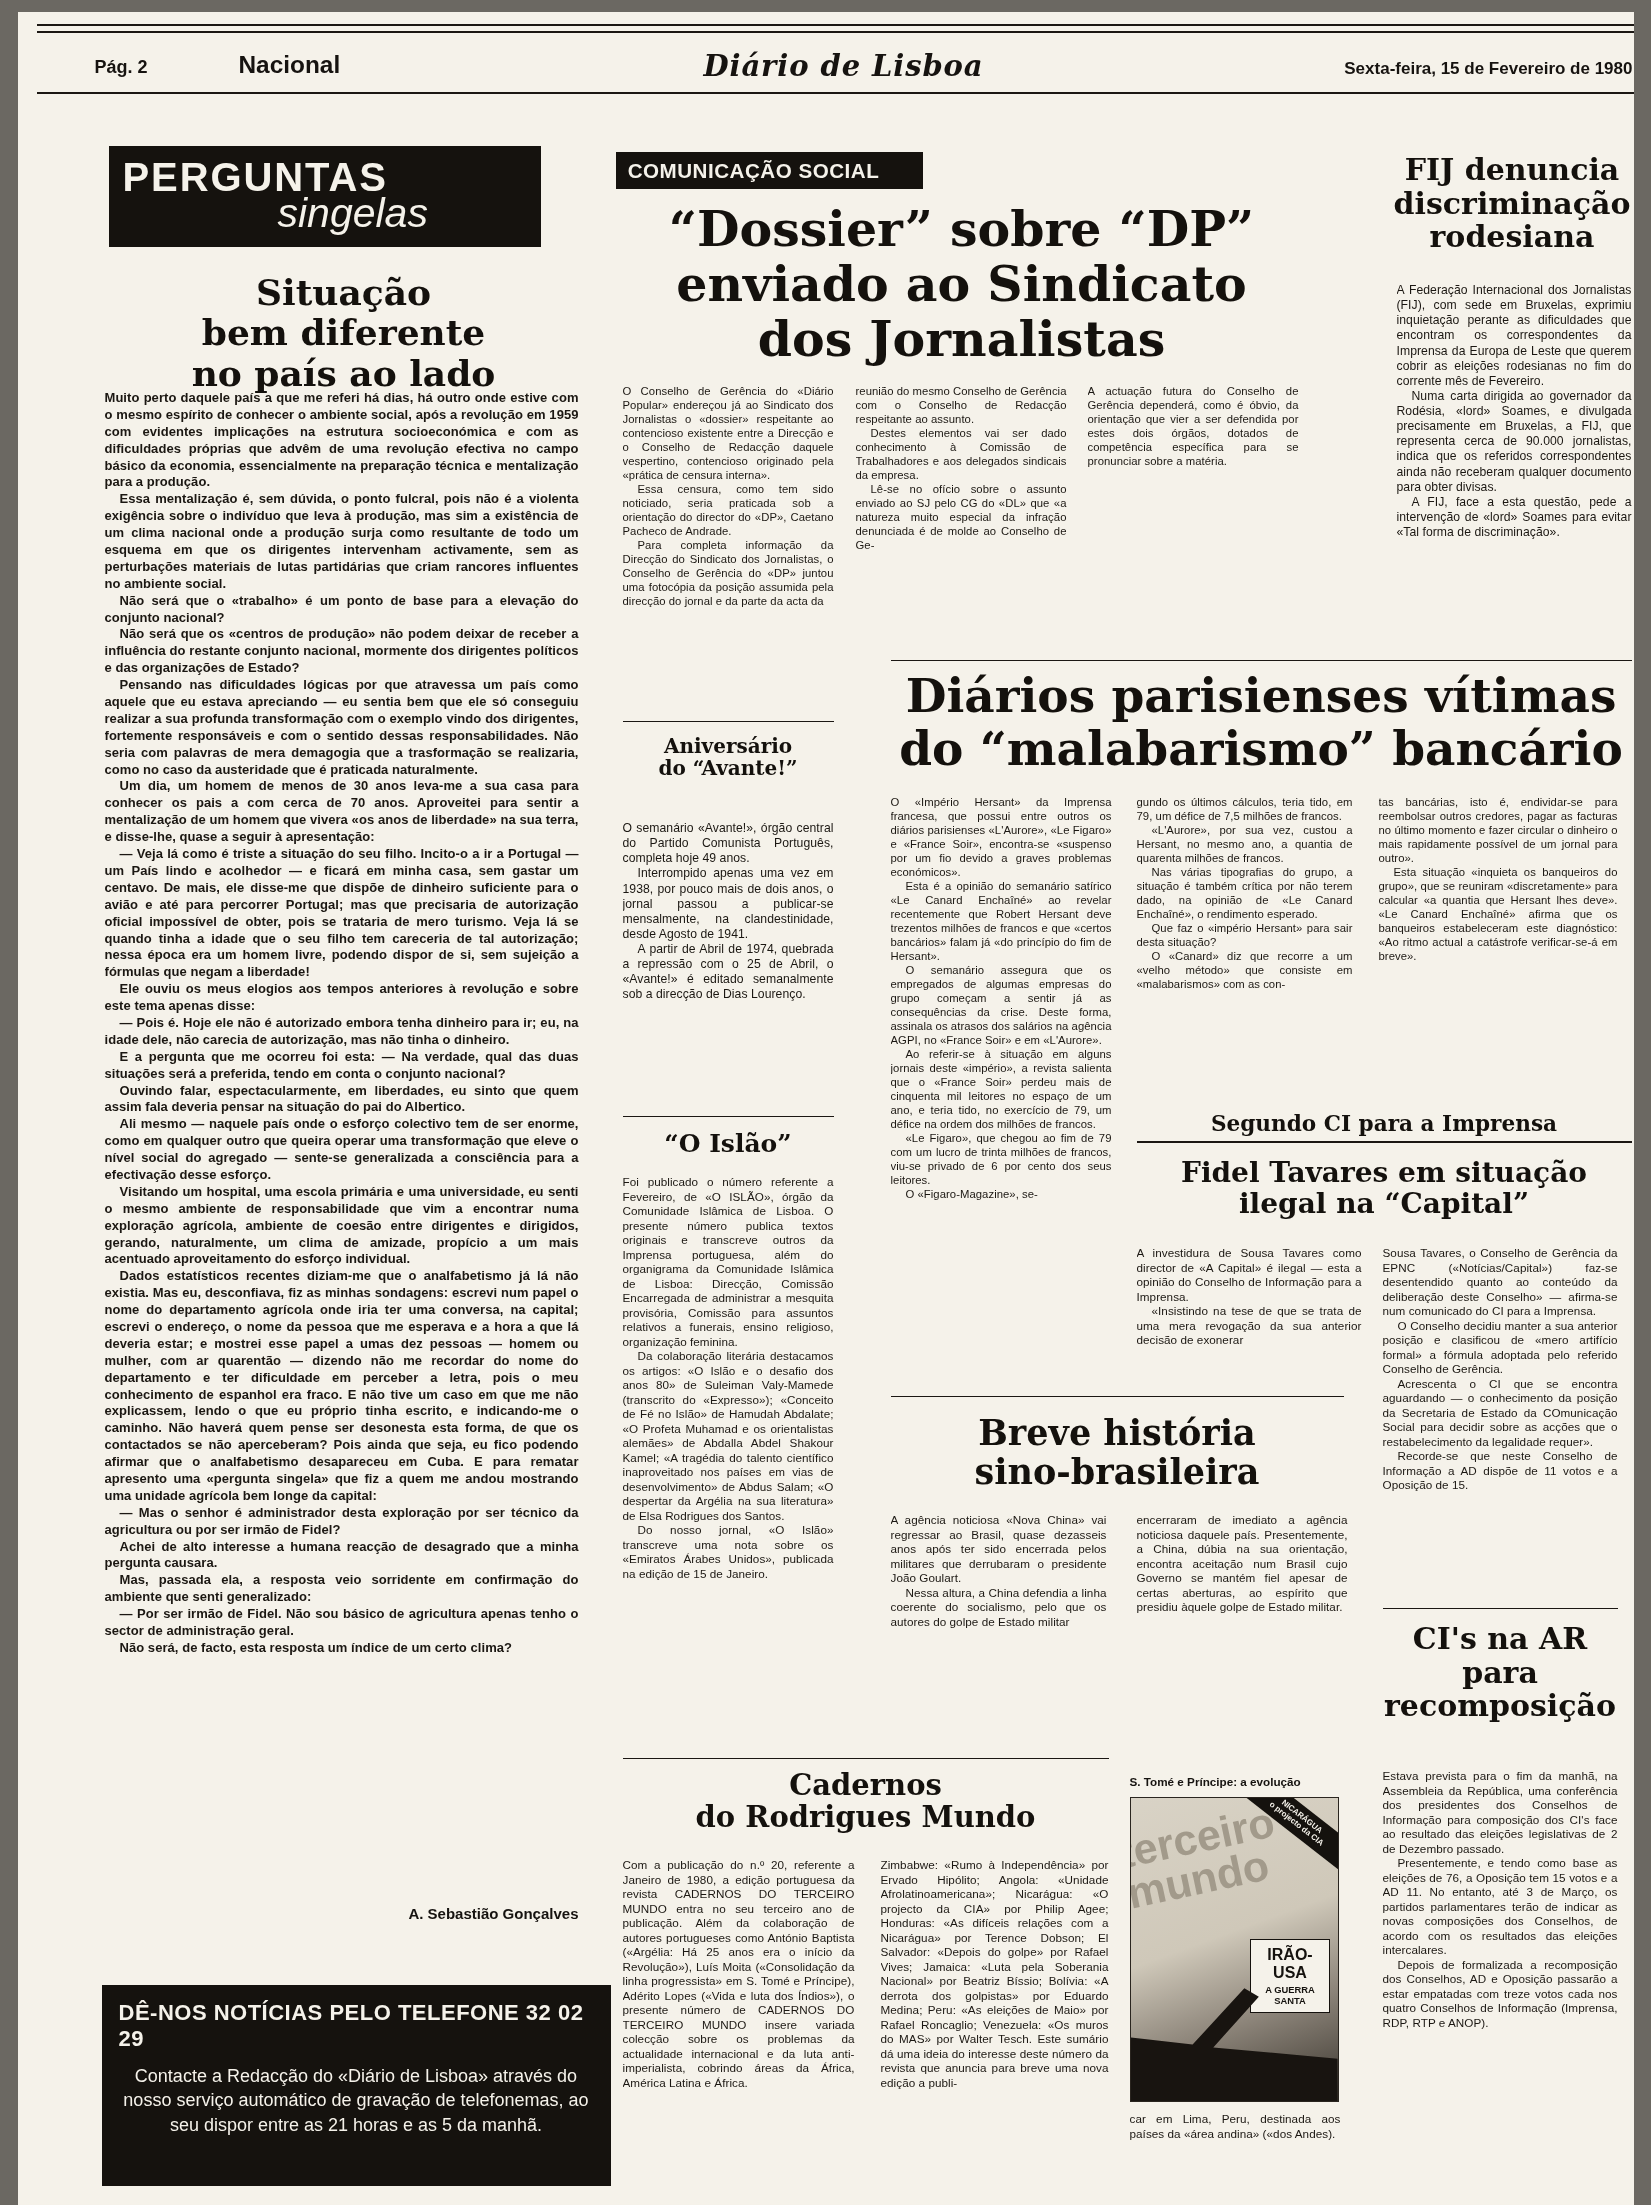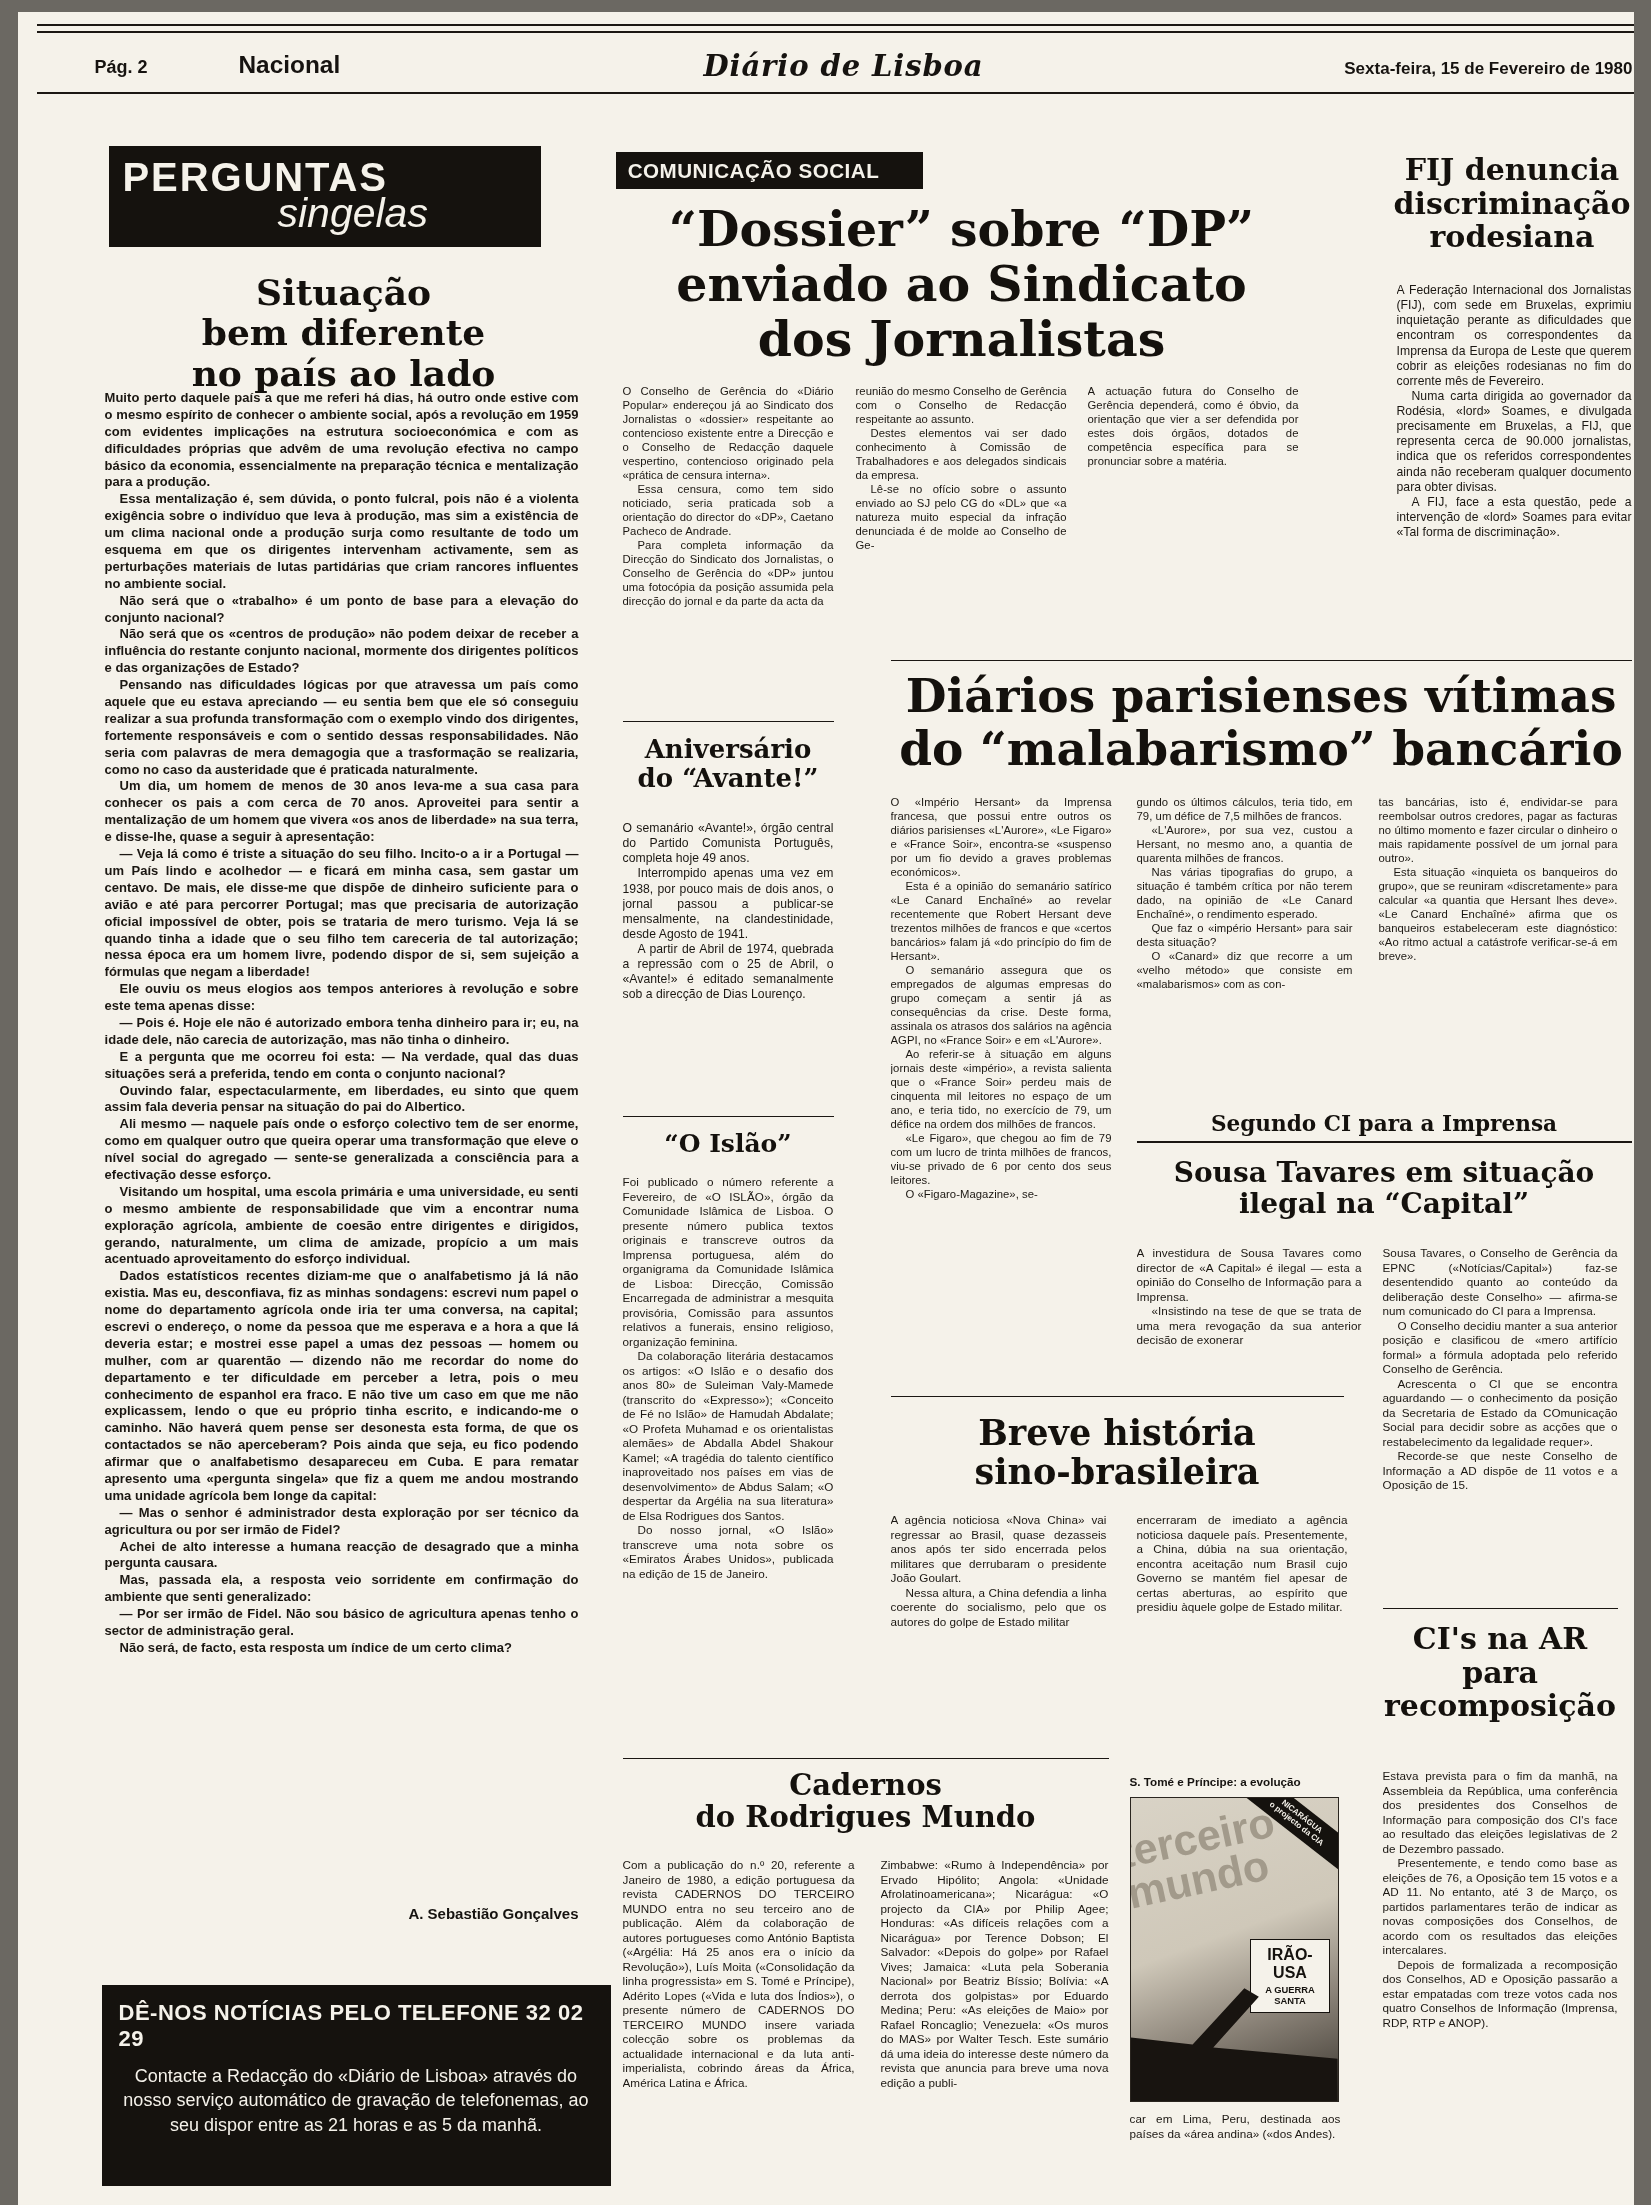--- a/index.html
+++ b/index.html
@@ -135,21 +135,21 @@
 rodesiana</h2>
     <div class="col" style="left:1379px;top:271px;width:235px;height:371px;font-size:12.2px;">
         <p>A Federação Internacional dos Jornalistas (FIJ), com sede em Bruxelas, exprimiu inquietação perante as dificuldades que encontram os correspondentes da Imprensa da Europa de Leste que querem cobrir as eleições rodesianas no fim do corrente mês de Fevereiro.</p>
         <p>Numa carta dirigida ao governador da Rodésia, «lord» Soames, e divulgada precisamente em Bruxelas, a FIJ, que representa cerca de 90.000 jornalistas, indica que os referidos correspondentes ainda não receberam qualquer documento para obter divisas.</p>
         <p>A FIJ, face a esta questão, pede a intervenção de «lord» Soames para evitar «Tal forma de discriminação».</p>
       </div>
   </section>
 
   <section>
     <div class="rule-h" style="left:605px;top:709px;width:211px;height:1.4px;"></div>
-    <h2 class="abs news-title" style="left:605px;top:723px;width:211px;font-size:26px;">Aniversário
+    <h2 class="abs news-title" style="left:605px;top:723px;width:211px;font-size:20px;">Aniversário
 do “Avante!”</h2>
     <div class="col" style="left:605px;top:809px;width:211px;height:282px;font-size:12.2px;">
         <p>O semanário «Avante!», órgão central do Partido Comunista Português, completa hoje 49 anos.</p>
         <p>Interrompido apenas uma vez em 1938, por pouco mais de dois anos, o jornal passou a publicar-se mensalmente, na clandestinidade, desde Agosto de 1941.</p>
         <p>A partir de Abril de 1974, quebrada a repressão com o 25 de Abril, o «Avante!» é editado semanalmente sob a direcção de Dias Lourenço.</p>
       </div>
   </section>
 
   <section>
     <div class="rule-h" style="left:873px;top:648px;width:741px;height:1.4px;"></div>
@@ -181,21 +181,21 @@
     <h2 class="abs news-title" style="left:605px;top:1118px;width:211px;font-size:25px;">“O Islão”</h2>
     <div class="col" style="left:605px;top:1163px;width:211px;height:575px;font-size:11.7px;">
         <p>Foi publicado o número referente a Fevereiro, de «O ISLÃO», órgão da Comunidade Islâmica de Lisboa. O presente número publica textos originais e transcreve outros da Imprensa portuguesa, além do organigrama da Comunidade Islâmica de Lisboa: Direcção, Comissão Encarregada de administrar a mesquita provisória, Comissão para assuntos relativos a funerais, ensino religioso, organização feminina.</p>
         <p>Da colaboração literária destacamos os artigos: «O Islão e o desafio dos anos 80» de Suleiman Valy-Mamede (transcrito do «Expresso»); «Conceito de Fé no Islão» de Hamudah Abdalate; «O Profeta Muhamad e os orientalistas alemães» de Abdalla Abdel Shakour Kamel; «A tragédia do talento científico inaproveitado nos países em vias de desenvolvimento» de Abdus Salam; «O despertar da Argélia na sua literatura» de Elsa Rodrigues dos Santos.</p>
         <p>Do nosso jornal, «O Islão» transcreve uma nota sobre os «Emiratos Árabes Unidos», publicada na edição de 15 de Janeiro.</p>
       </div>
   </section>
 
   <section>
     <h3 class="abs news-title kicker-underline" style="left:1119px;top:1100px;width:495px;font-size:21.6px;">Segundo CI para a Imprensa</h3>
-    <h2 class="abs news-title" style="left:1119px;top:1145px;width:495px;font-size:28px;">Sousa Tavares em situação
+    <h2 class="abs news-title" style="left:1119px;top:1145px;width:495px;font-size:28px;">Fidel Tavares em situação
 ilegal na “Capital”</h2>
     <div class="col" style="left:1119px;top:1234px;width:225px;height:359px;font-size:11.7px;">
         <p>A investidura de Sousa Tavares como director de «A Capital» é ilegal — esta a opinião do Conselho de Informação para a Imprensa.</p>
         <p>«Insistindo na tese de que se trata de uma mera revogação da sua anterior decisão de exonerar</p>
       </div>
     <div class="col" style="left:1365px;top:1234px;width:235px;height:359px;font-size:11.7px;">
         <p>Sousa Tavares, o Conselho de Gerência da EPNC («Notícias/Capital») faz-se desentendido quanto ao conteúdo da deliberação deste Conselho» — afirma-se num comunicado do CI para a Imprensa.</p>
         <p>O Conselho decidiu manter a sua anterior posição e clasificou de «mero artifício formal» a fórmula adoptada pelo referido Conselho de Gerência.</p>
         <p>Acrescenta o CI que se encontra aguardando — o conhecimento da posição da Secretaria de Estado da COmunicação Social para decidir sobre as acções que o restabelecimento da legalidade requer».</p>
         <p>Recorde-se que neste Conselho de Informação a AD dispõe de 11 votos e a Oposição de 15.</p>

